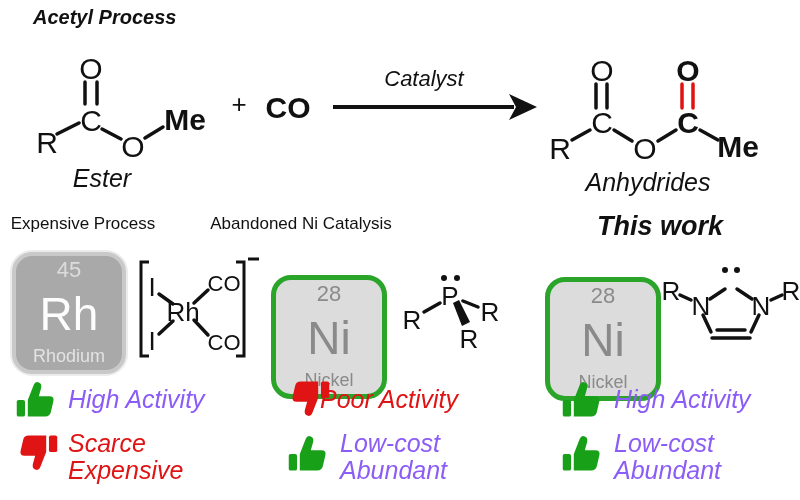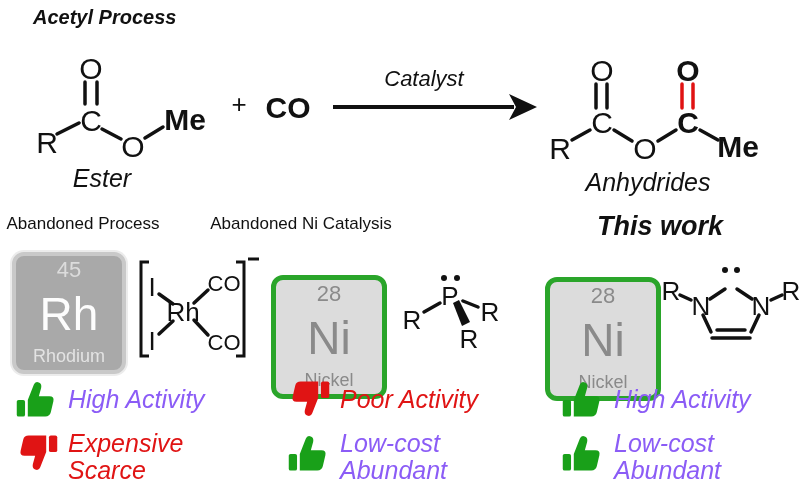--- a/index.html
+++ b/index.html
@@ -20,21 +20,21 @@
   .plus{font-size:26px;}
   .bond{stroke:#111;stroke-width:3.5;stroke-linecap:round;}
   .bond-red{stroke:#e01212;stroke-width:3.5;stroke-linecap:round;}
   .arrow-line{stroke:#111;stroke-width:4;}
   
   .col-header{position:absolute;top:214px;font-size:17px;text-align:center;}
   #hdr-1{left:0;width:166px;}
   #hdr-2{left:160px;width:200px;padding-left:41px;}
   #hdr-3{left:565px;width:190px;font-size:27px;font-weight:bold;font-style:italic;top:211px;}
   
-  .tile{position:absolute;width:106px;height:106px;border-radius:12px;
+  .tile{position:absolute;width:106px;height:106px;border-radius:20px;
         display:flex;flex-direction:column;align-items:center;justify-content:space-between;
         padding:3px 0 5px 0;box-sizing:content-box;text-align:center;}
   .tile-rh{left:12px;top:252px;background:#a9a9a9;border:4px solid #c9c9c9;
            box-shadow:0 0 0 2px #ececec;}
   .tile-rh .num{color:#dcdcdc;}
   .tile-rh .sym{color:#fdfdfd;}
   .tile-rh .nm{color:#e3e3e3;}
   .tile-ni{background:#dcdcdc;border:5px solid #2aa52a;margin-top:24px;}
   .tile-ni .num,.tile-ni .sym,.tile-ni .nm{color:#8a8a8a;}
   #tile-ni-1{left:271px;top:251px;}
@@ -104,21 +104,21 @@
   <text class="atom" x="560" y="148" text-anchor="middle" dominant-baseline="central">R</text>
   <text class="atom" x="602" y="122" text-anchor="middle" dominant-baseline="central">C</text>
   <text class="atom" x="602" y="70" text-anchor="middle" dominant-baseline="central">O</text>
   <text class="atom" x="645" y="148" text-anchor="middle" dominant-baseline="central">O</text>
   <text class="atom b red" x="688" y="122" text-anchor="middle" dominant-baseline="central">C</text>
   <text class="atom b red" x="688" y="70" text-anchor="middle" dominant-baseline="central">O</text>
   <text class="atom b blue" x="738" y="146" text-anchor="middle" dominant-baseline="central">Me</text>
   <text class="cap" x="648" y="182" text-anchor="middle" dominant-baseline="central">Anhydrides</text>
 </svg>
 
-<div class="col-header" id="hdr-1">Abandoned Process</div>
+<div class="col-header" id="hdr-1">Expensive Process</div>
 <div class="col-header" id="hdr-2">Abandoned Ni Catalysis</div>
 <div class="col-header" id="hdr-3">This work</div>
 
 <div class="tile tile-rh">
   <div class="num">45</div>
   <div class="sym">Rh</div>
   <div class="nm">Rhodium</div>
 </div>
 <div class="tile tile-ni" id="tile-ni-1">
   <div class="num">28</div>
@@ -194,31 +194,31 @@
 <div class="pt-text pos" style="left:68px;top:386px;">
   <div>High Activity</div>
 </div>
 <svg class="thumb down" style="left:14px;top:430px;" viewBox="0 0 50 50">
   <g class="fill-neg">
       <rect x="3" y="26" width="9" height="18" rx="2"></rect>
       <path d="M15 44 L15 26 L21.5 9.5 Q23 5.5 27 7 Q30.5 8.5 29.5 13 L27 22 L38.5 22 Q44 22 42.8 27.5 L40 39.5 Q39 44 34 44 Z"></path>
     </g>
 </svg>
 <div class="pt-text neg" style="left:68px;top:430px;">
+  <div>Scarce</div>
   <div>Expensive</div>
-  <div>Scarce</div>
 </div>
 
 <svg class="thumb down" style="left:286px;top:376px;" viewBox="0 0 50 50">
   <g class="fill-neg">
       <rect x="3" y="26" width="9" height="18" rx="2"></rect>
       <path d="M15 44 L15 26 L21.5 9.5 Q23 5.5 27 7 Q30.5 8.5 29.5 13 L27 22 L38.5 22 Q44 22 42.8 27.5 L40 39.5 Q39 44 34 44 Z"></path>
     </g>
 </svg>
-<div class="pt-text neg" style="left:340px;top:386px;">
+<div class="pt-text neg" style="left:320px;top:386px;">
   <div>Poor Activity</div>
 </div>
 <svg class="thumb" style="left:286px;top:430px;" viewBox="0 0 50 50">
   <g class="fill-pos">
       <rect x="3" y="26" width="9" height="18" rx="2"></rect>
       <path d="M15 44 L15 26 L21.5 9.5 Q23 5.5 27 7 Q30.5 8.5 29.5 13 L27 22 L38.5 22 Q44 22 42.8 27.5 L40 39.5 Q39 44 34 44 Z"></path>
     </g>
 </svg>
 <div class="pt-text pos" style="left:340px;top:430px;">
   <div>Low-cost</div>

